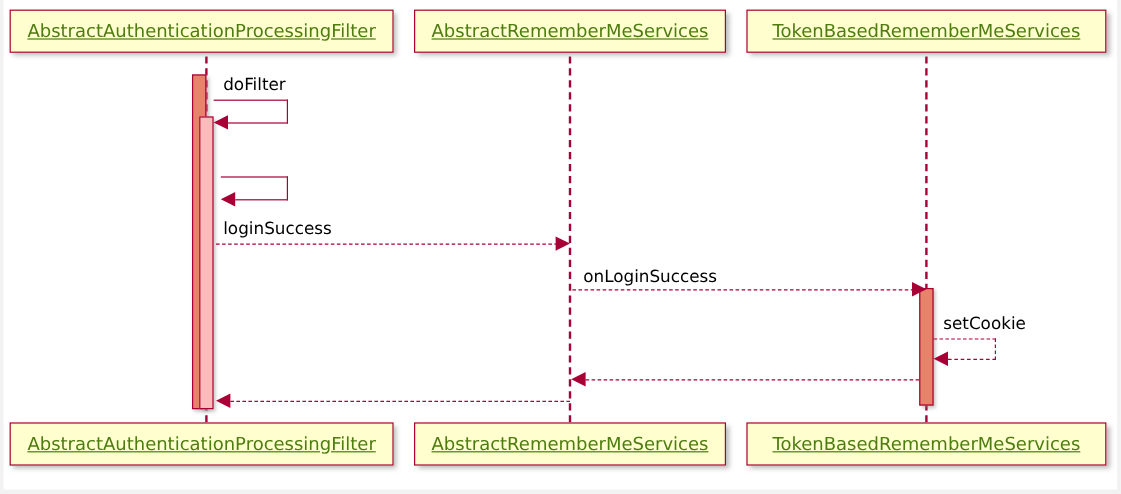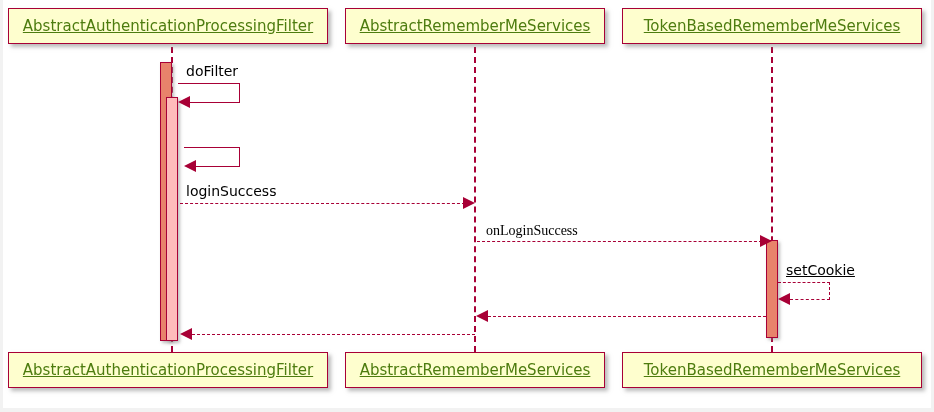--- a/index.html
+++ b/index.html
@@ -129,25 +129,25 @@
 
   <div class="msg-line msg-solid" style="left:184px; top:147px; width:56px;"></div>
   <div class="msg-vert vert-solid" style="left:239px; top:147px; height:20px;"></div>
   <div class="msg-line msg-solid" style="left:196px; top:166px; width:44px;"></div>
   <div class="arrowhead arrow-left" style="left:184px; top:160px;"></div>
 
   <div class="msg-label" style="left:186px; top:184px;">loginSuccess</div>
   <div class="msg-line msg-dotted" style="left:180px; top:203px; width:285px;"></div>
   <div class="arrowhead arrow-right" style="left:463px; top:197px;"></div>
 
-  <div class="msg-label" style="left:486px; top:224px;font-family:Liberation Serif, serif;">onLoginSuccess</div>
+  <div class="msg-label" style="left:486px; top:224px;">onLoginSuccess</div>
   <div class="msg-line msg-dotted" style="left:477px; top:241px; width:285px;"></div>
   <div class="arrowhead arrow-right" style="left:760px; top:235px;"></div>
 
-  <div class="msg-label" style="left:786px; top:263px;text-decoration:underline;">setCookie</div>
+  <div class="msg-label" style="left:786px; top:263px;">setCookie</div>
   <div class="msg-line msg-dotted" style="left:778px; top:282px; width:52px;"></div>
   <div class="msg-vert vert-dotted" style="left:829px; top:282px; height:18px;"></div>
   <div class="msg-line msg-dotted" style="left:790px; top:299px; width:40px;"></div>
   <div class="arrowhead arrow-left" style="left:778px; top:293px;"></div>
 
   <div class="msg-line msg-dotted" style="left:488px; top:316px; width:278px;"></div>
   <div class="arrowhead arrow-left" style="left:476px; top:310px;"></div>
 
   <div class="msg-line msg-dotted" style="left:192px; top:334px; width:283px;"></div>
   <div class="arrowhead arrow-left" style="left:180px; top:328px;"></div>

